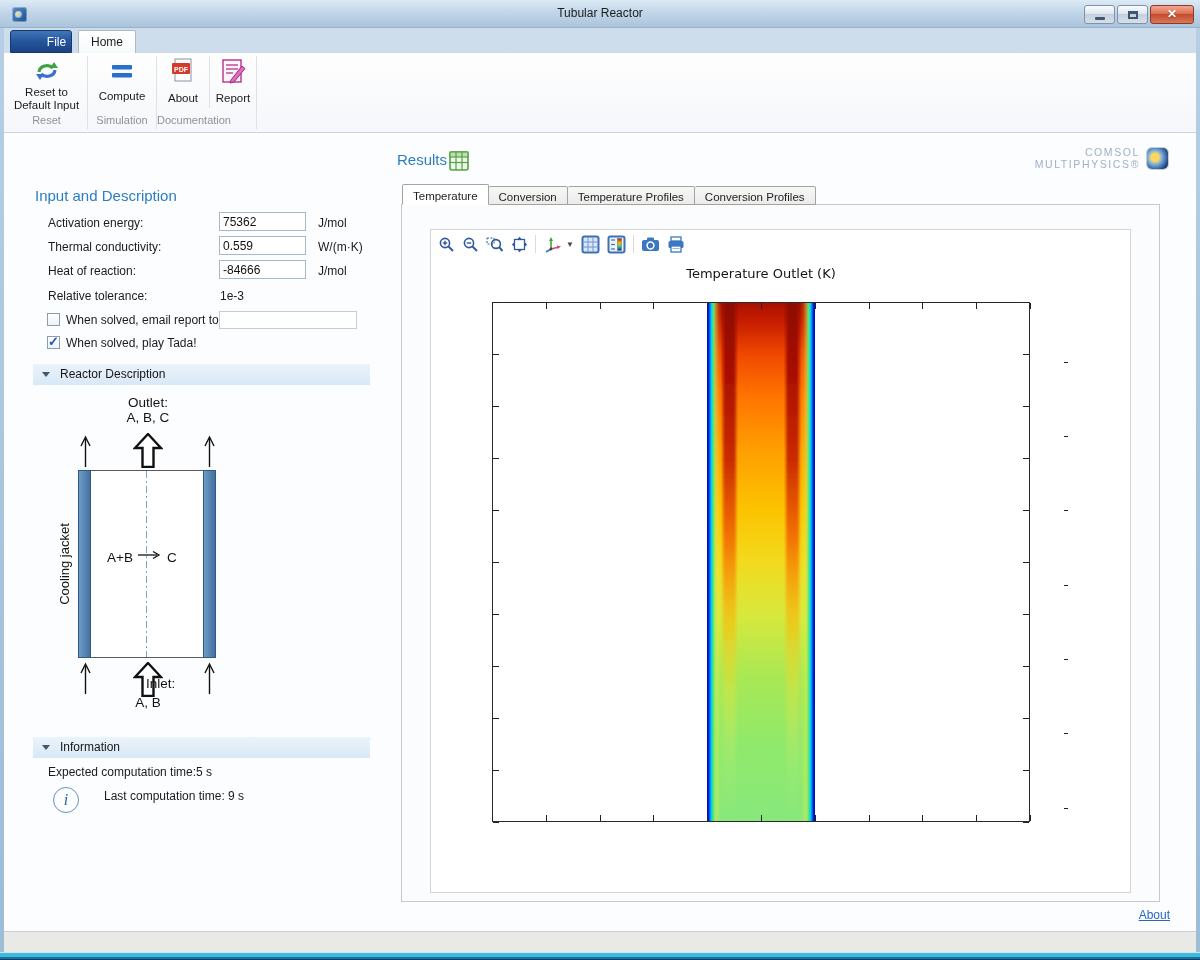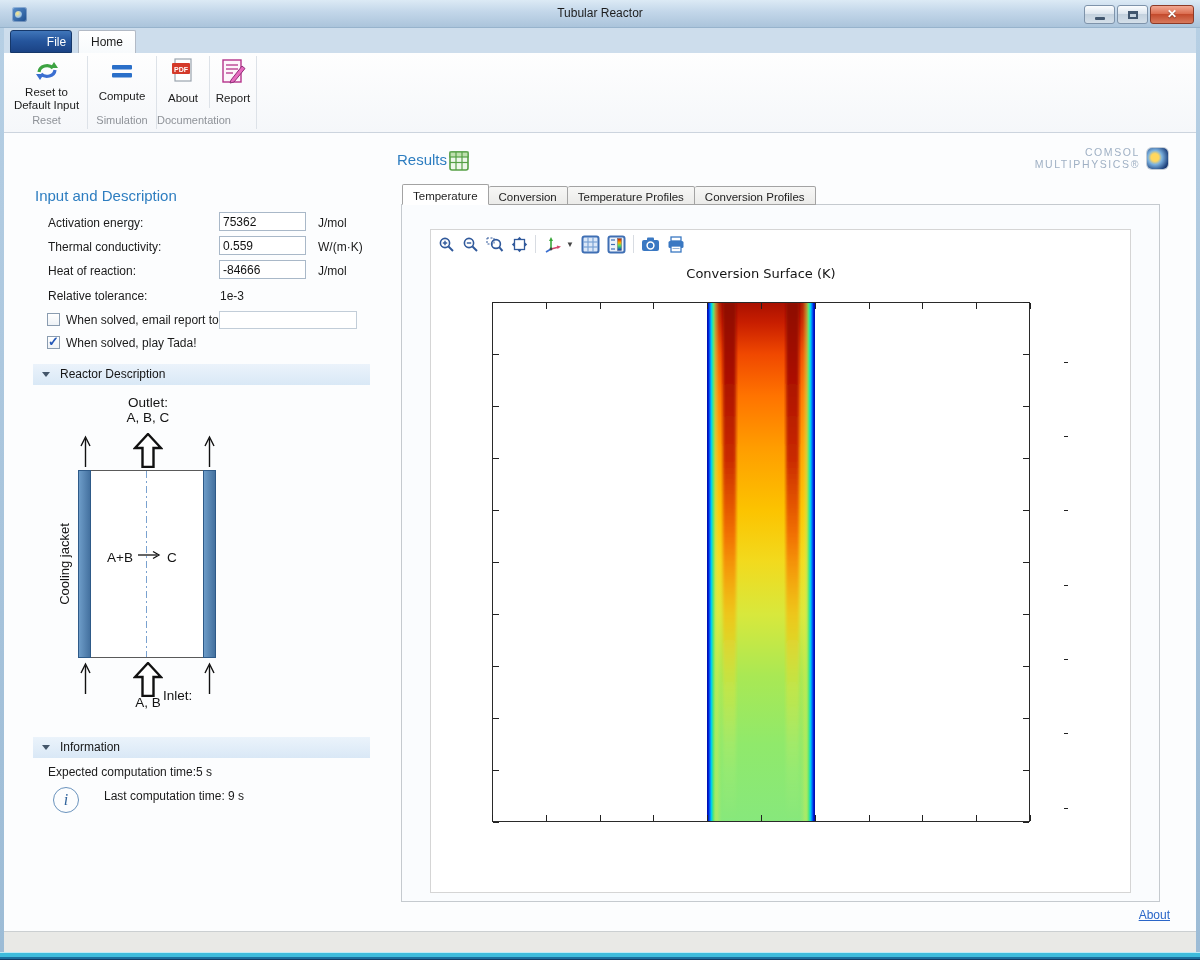--- a/index.html
+++ b/index.html
@@ -244,21 +244,21 @@
     <line x1="6.5" y1="6" x2="6.5" y2="34" stroke="#111" stroke-width="1.4"></line>
     <polyline points="2,13 6.5,4 11,13" fill="none" stroke="#111" stroke-width="1.4"></polyline>
   </svg>
   <svg style="position:absolute;left:203px;top:660px;" width="13" height="35" viewBox="0 0 13 35">
     <line x1="6.5" y1="6" x2="6.5" y2="34" stroke="#111" stroke-width="1.4"></line>
     <polyline points="2,13 6.5,4 11,13" fill="none" stroke="#111" stroke-width="1.4"></polyline>
   </svg>
   <svg style="position:absolute;left:133px;top:662px;" width="30" height="35" viewBox="0 0 30 35">
     <polygon points="15,1 28,15 20.5,15 20.5,34 9.5,34 9.5,15 2,15" fill="#fff" stroke="#111" stroke-width="2.4"></polygon>
   </svg>
-  <div class="dg-text" style="left:163px;top:676px;margin-top:12px;">Inlet:</div>
+  <div class="dg-text" style="left:146px;top:676px;">Inlet:</div>
   <div class="dg-text center" style="left:126px;top:695px;width:44px;text-align:center;">A, B</div>
 
   <div class="sec-bar" style="top:737px;"><span class="tri"></span><span>Information</span></div>
   <div class="f-label" style="top:765px;">Expected computation time:</div>
   <div class="f-label" style="left:196px;top:765px;">5 s</div>
   <div class="info-icon">i</div>
   <div class="f-label" style="left:104px;top:789px;">Last computation time: 9 s</div>
 
   <div class="panel-title" style="left:397px;top:151px;">Results</div>
   <svg style="position:absolute;left:449px;top:151px;" width="20" height="20" viewBox="0 0 20 20">
@@ -349,21 +349,21 @@
       <circle cx="9.5" cy="9.5" r="3.4" fill="none" stroke="#fff" stroke-width="1.5"></circle>
     </svg>
     <svg width="18" height="17" viewBox="0 0 18 17">
       <rect x="4" y="1" width="10" height="4" fill="#fff" stroke="#3a78c2" stroke-width="1.3"></rect>
       <rect x="1.5" y="5" width="15" height="7" rx="1.5" fill="#3a78c2"></rect>
       <rect x="4" y="10" width="10" height="6" fill="#fff" stroke="#3a78c2" stroke-width="1.3"></rect>
       <line x1="5.5" y1="12.5" x2="12.5" y2="12.5" stroke="#9ab4d4" stroke-width="1"></line>
     </svg>
   </div>
 
-  <div class="plot-title">Conversion Surface (K)</div>
+  <div class="plot-title">Temperature Outlet (K)</div>
   <svg style="position:absolute;left:707px;top:302px;z-index:1;" width="108" height="520" viewBox="0 0 108 520" preserveAspectRatio="none">
     <defs>
       <linearGradient id="axial" x1="0" y1="0" x2="0" y2="1">
         <stop offset="0" stop-color="#a81000"></stop>
           <stop offset="0.04" stop-color="#c81e00"></stop>
         <stop offset="0.10" stop-color="#f04800"></stop>
           <stop offset="0.18" stop-color="#ff7300"></stop>
         <stop offset="0.28" stop-color="#ff9d00"></stop>
           <stop offset="0.40" stop-color="#fcc300"></stop>
         <stop offset="0.50" stop-color="#f2da1e"></stop>

